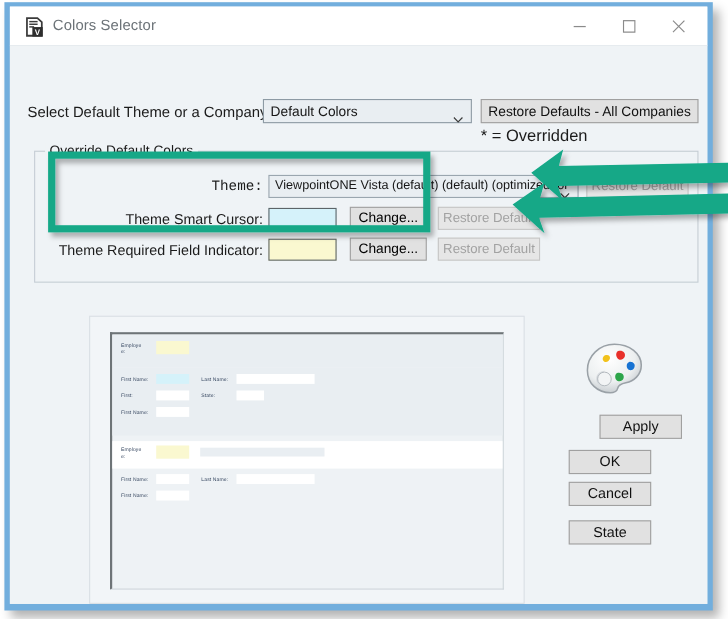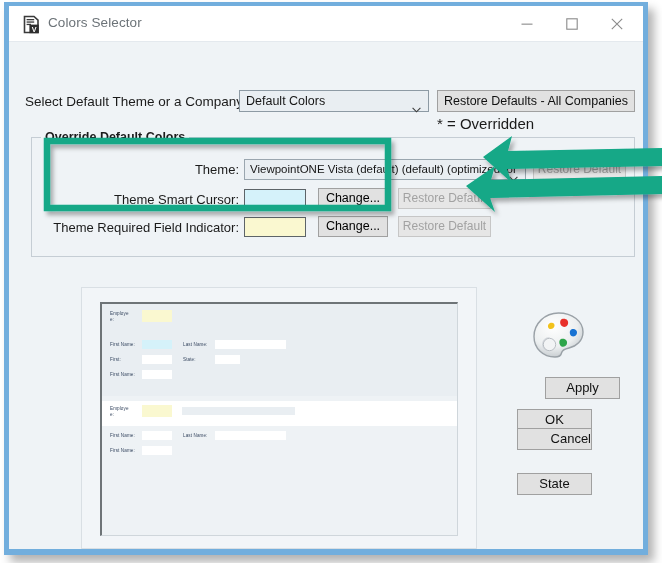--- a/index.html
+++ b/index.html
@@ -158,32 +158,31 @@
   }
   #override-group-title {
     position: absolute;
     left: 32px;
     top: 88px;
     padding: 0 4px;
     background: #eff3f6;
     font-size: 12.5px;
     color: #1b1b1b;
     white-space: nowrap;
-    font-weight: bold;
   }
 
   
   .grp-label {
     position: absolute;
     font-size: 13px;
     color: #1b1b1b;
     text-align: right;
     white-space: nowrap;
   }
-  #theme-row-label   { left: 60px; width: 170px; top: 120px; }
+  #theme-row-label   { left: 60px; width: 170px; top: 120px; font-family: Liberation Mono, monospace; }
   #cursor-row-label  { left: 40px; width: 190px; top: 150px; }
   #req-row-label     { left: 20px; width: 210px; top: 178px; }
 
   #theme-combo {
     position: absolute;
     left: 235px;
     top: 117px;
     width: 282px;
     height: 21px;
     background: #e9eef2;
@@ -312,21 +311,21 @@
     border: 1px solid #a0a0a0;
     box-sizing: border-box;
     font-size: 13px;
     color: #111111;
     line-height: 20px;
     text-align: center;
     cursor: default;
   }
   #btn-apply  { top: 335px; margin-left: 28px; }
   #btn-ok     { top: 367px; }
-  #btn-cancel { top: 386px; text-align: right; }
+  #btn-cancel { top: 396px; }
   #btn-help   { top: 431px; }
 
   
   #annotations {
     position: absolute;
     left: 0; top: 0;
     width: 662px;
     height: 563px;
     pointer-events: none;
   }

